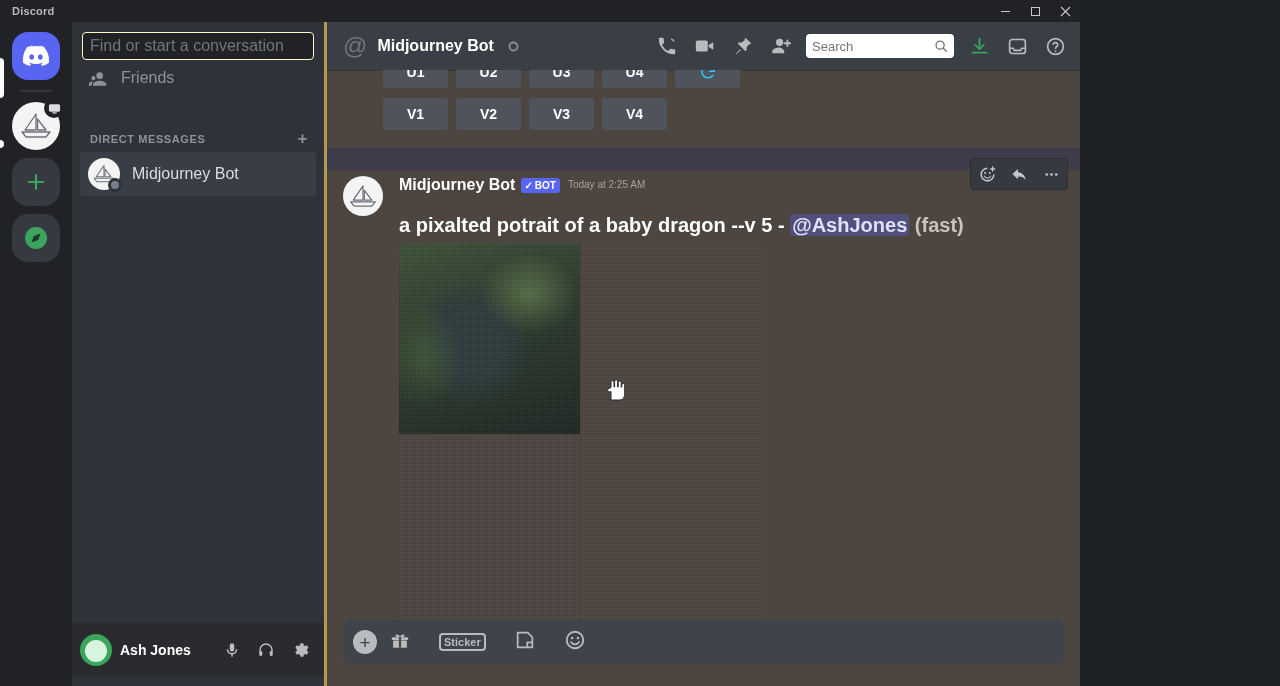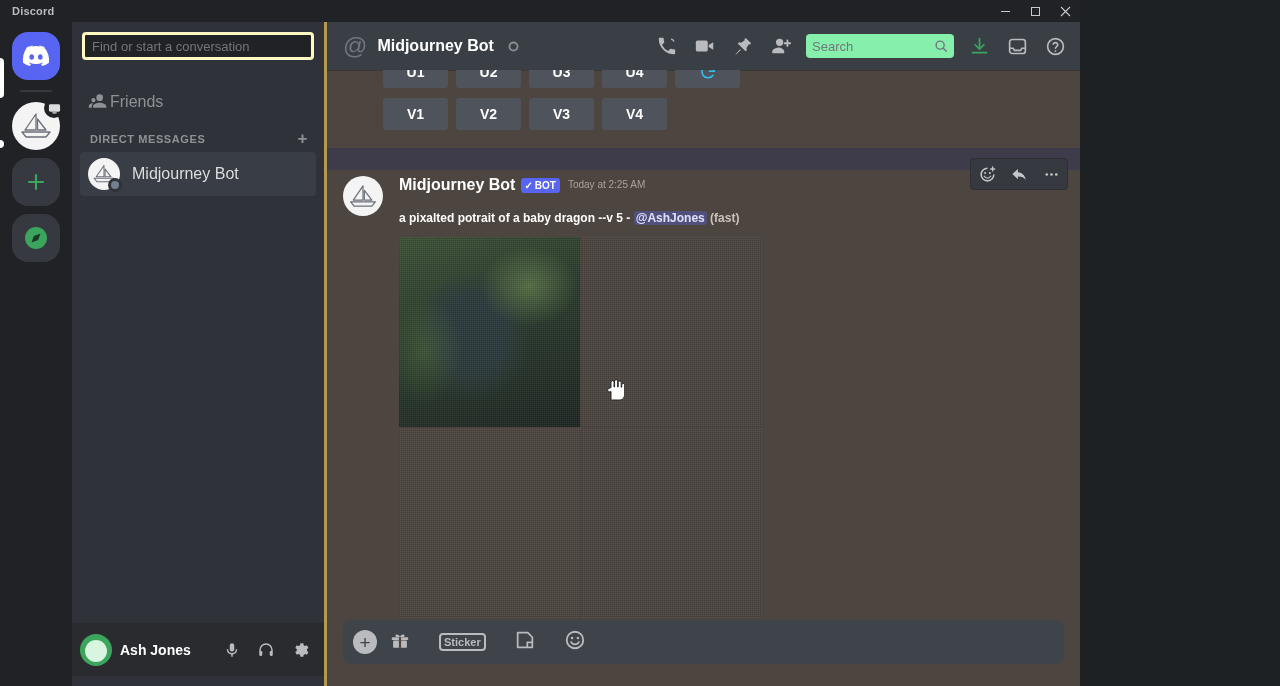--- a/index.html
+++ b/index.html
@@ -52,25 +52,25 @@
   .badge-dm {
     position: absolute; right: -4px; top: -4px; width: 20px; height: 20px;
     background: #202225; border-radius: 50%; display: flex; align-items: center; justify-content: center;
   }
 
   
   .sidebar { width: 252px; background: #2f3339; flex: none; display: flex; flex-direction: column; position: relative; }
   .dm-search-wrap { padding: 10px 10px 8px 10px; }
   .dm-search {
     height: 28px; background: #202225; border-radius: 4px; display: flex; align-items: center;
-    padding: 0 7px; color: #72767d; font-size: 13px; border: 3px solid #fef9c3;
+    padding: 0 7px; color: #72767d; font-size: 16px; border: 1px solid #fef9c3;
   }
   .sb-row {
-    height: 42px; margin: 1px 8px; border-radius: 4px; display: flex; align-items: flex-end;
-    padding: 0 8px; gap: 2px; color: #8e9297; font-size: 16px;
+    height: 42px; margin: 1px 8px; border-radius: 4px; display: flex; align-items: flex-start;
+    padding: 0 8px; gap: 13px; color: #8e9297; font-size: 16px;
   }
   .sb-icon { width: 20px; height: 20px; flex: none; display: flex; align-items: center; justify-content: center; }
   .dm-header {
     display: flex; align-items: center; justify-content: space-between;
     padding: 18px 10px 4px 18px; color: #8e9297;
     font-size: 11px; font-weight: bold; letter-spacing: .6px;
   }
   .dm-plus { color: #8e9297; font-size: 17px; line-height: 1; padding-right: 6px; }
   .dm-item {
     height: 44px; margin: 1px 8px; border-radius: 4px; display: flex; align-items: center;
@@ -104,21 +104,21 @@
   .chat-header {
     height: 48px; flex: none; display: flex; align-items: center; padding: 0 8px 0 16px;
     gap: 8px; background: #3a3f45; box-shadow: 0 1px 0 rgba(0,0,0,.2);
   }
   .at-glyph { color: #72767d; font-size: 24px; line-height: 1; font-weight: 400; margin-right: 2px; }
   .chan-title { color: #fff; font-size: 16px; font-weight: bold; }
   .chan-sub { margin-left: 6px; display: flex; align-items: center; }
   .hdr-actions { margin-left: auto; display: flex; align-items: center; gap: 4px; }
   .hdr-btn { width: 34px; height: 32px; display: flex; align-items: center; justify-content: center; color: #b9bbbe; }
   .hdr-search {
-    width: 148px; height: 24px; background: #86efac; border-radius: 4px;
+    width: 148px; height: 24px; background: #ffffff; border-radius: 4px;
     display: flex; align-items: center; padding: 0 6px; color: #72767d; font-size: 13px; margin: 0 4px;
   }
   .hdr-search .ph { flex: 1; }
 
   .messages { flex: 1; position: relative; overflow: hidden; }
 
   .btn-row { display: flex; gap: 8px; padding-left: 56px; }
   .mj-btn {
     min-width: 65px; height: 32px; padding: 0 12px; background: #4f545c; border-radius: 3px;
     color: #fff; font-size: 14px; font-weight: bold; display: flex; align-items: center; justify-content: center;
@@ -133,21 +133,21 @@
     display: flex; align-items: center; justify-content: center;
   }
   .msg-main { flex: 1; min-width: 0; }
   .msg-head { display: flex; align-items: center; gap: 6px; line-height: 22px; }
   .msg-author { color: #fff; font-size: 16px; font-weight: bold; }
   .bot-tag {
     background: #5865f2; color: #fff; font-size: 10px; font-weight: 600; border-radius: 3px;
     padding: 1px 4px 1px 3px; display: flex; align-items: center; gap: 2px; line-height: 13px;
   }
   .msg-time { color: #a8a29b; font-size: 10px; margin-left: 2px; }
-  .msg-text { color: #fff; font-size: 12px; font-weight: bold; line-height: 22px; margin-top: 11px; }
+  .msg-text { color: #fff; font-size: 20px; font-weight: bold; line-height: 22px; margin-top: 18px; }
   .msg-text .mention { background: rgba(88,101,242,.35); color: #dee0fc; border-radius: 3px; padding: 0 2px; }
   .msg-text .soft { color: #c9c3bb; font-weight: bold; }
 
   .grid-wrap { margin-top: 8px; width: 363px; height: 382px; display: grid;
     grid-template-columns: 1fr 1fr; grid-template-rows: 1fr 1fr; gap: 2px; border-radius: 3px; overflow: hidden; }
   .tile { position: relative; overflow: hidden; }
 
   .hover-toolbar {
     position: absolute; right: 12px; top: -12px; height: 32px; background: #36393f;
     border: 1px solid #2c2f33; border-radius: 4px; display: flex; align-items: center;

